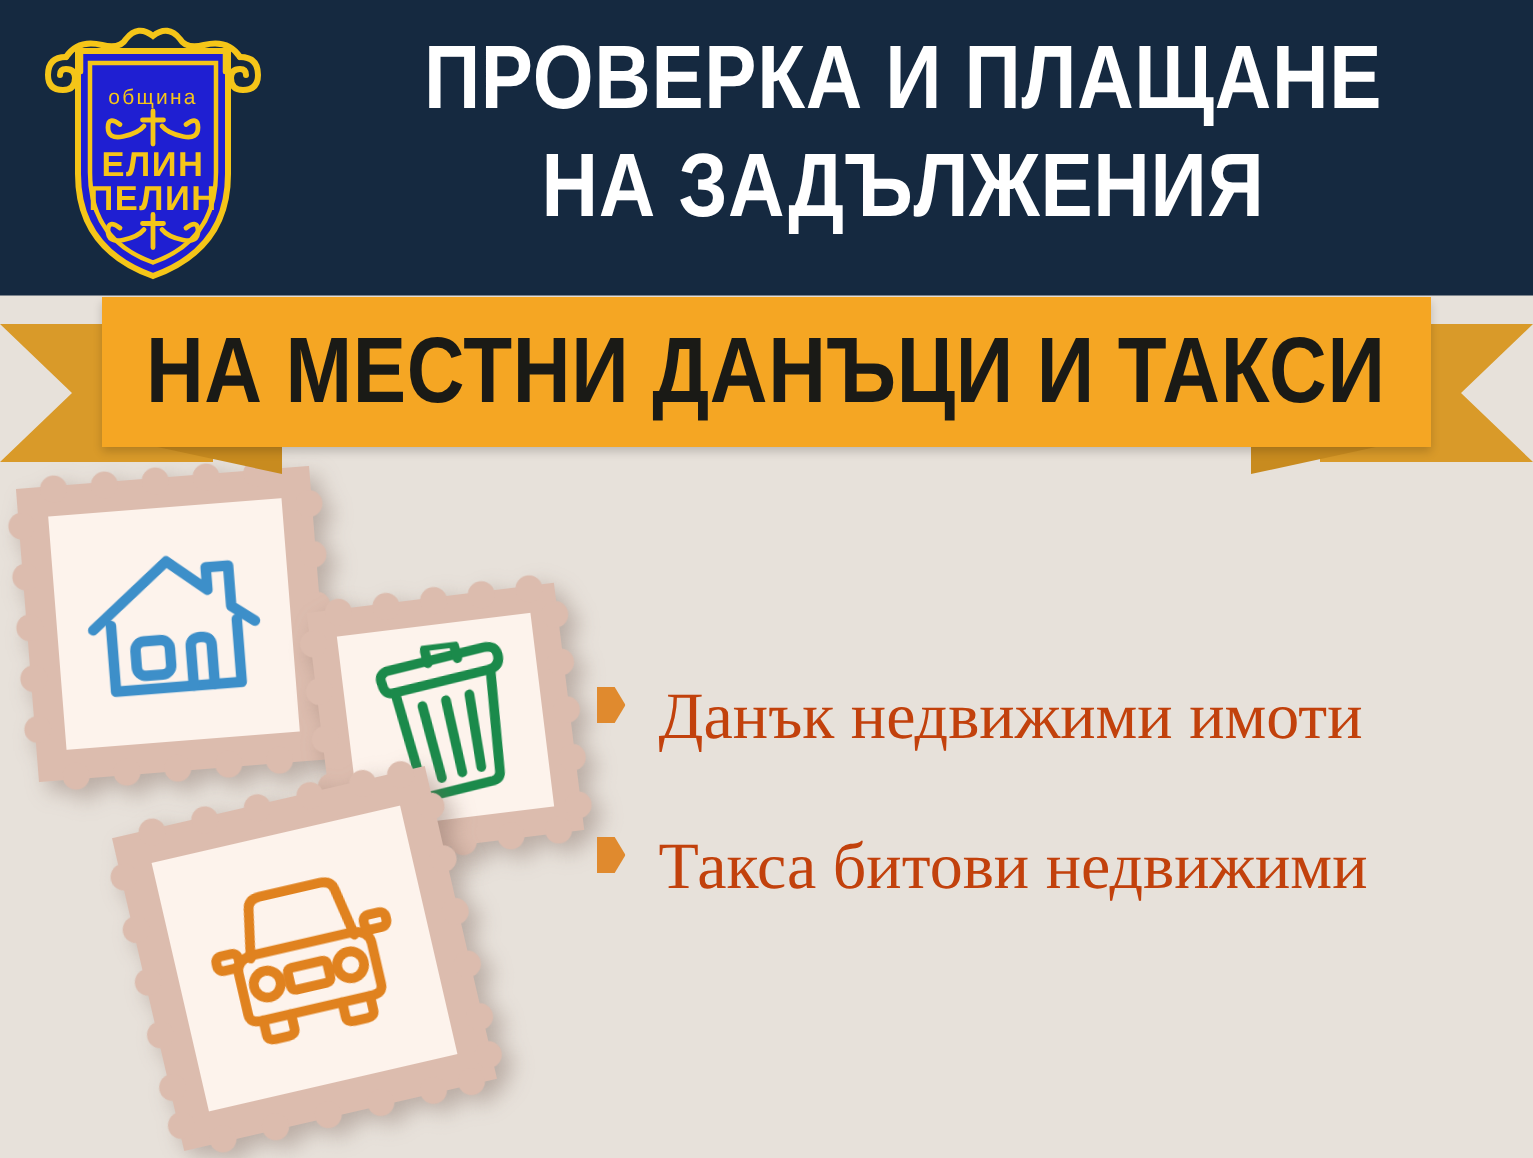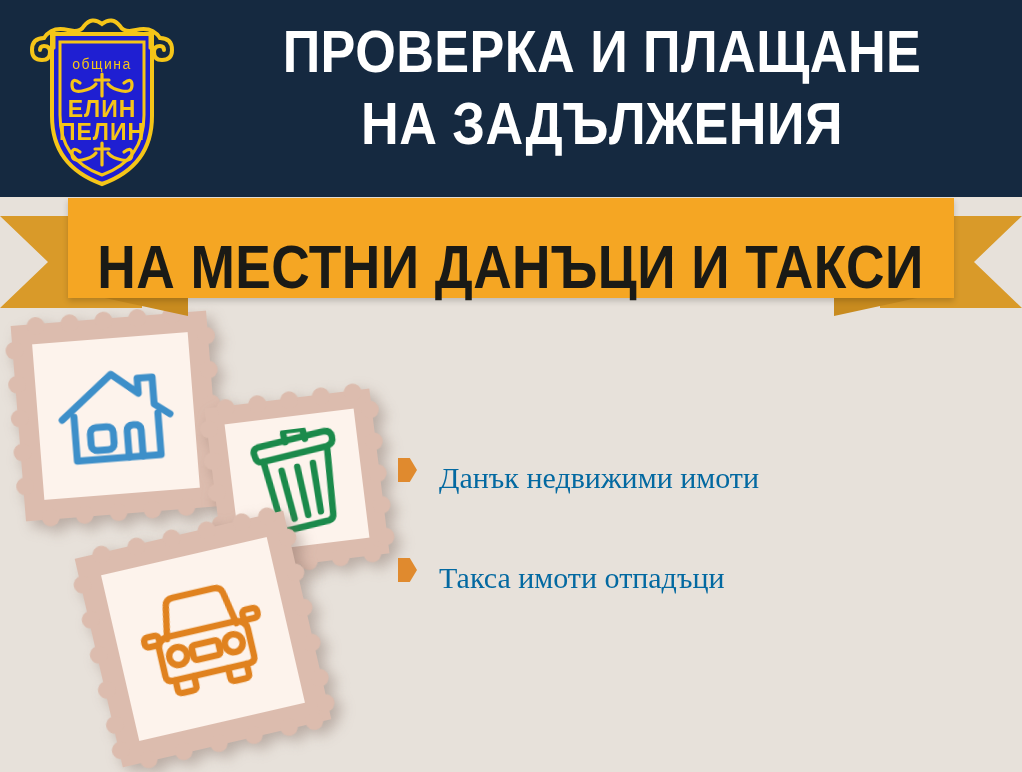--- a/index.html
+++ b/index.html
@@ -98,21 +98,21 @@
   .ribbon-fold.left  { left: 68px;  clip-path: polygon(0 0, 120px 0, 120px 26px, 0 0); }
   .ribbon-fold.right { right: 68px; clip-path: polygon(0 0, 120px 0, 120px 0, 0 26px); }
   .ribbon-main {
     position: absolute;
     left: 68px;
     top: 0;
     width: 886px;
     height: 100px;
     background: #f5a623;
     display: flex;
-    align-items: flex-end;
+    align-items: center;
     justify-content: center;
     box-shadow: 0 3px 6px rgba(0,0,0,0.18);
   }
   .ribbon-text {
     color: #1a1a16;
     font-family: "Liberation Sans", sans-serif;
     font-weight: bold;
     font-size: 62px;
     line-height: 62px;
     letter-spacing: 0.5px;
@@ -179,23 +179,23 @@
   .bullet-marker {
     flex: 0 0 auto;
     width: 19px;
     height: 24px;
     margin-right: 22px;
     background: #e08a2e;
     clip-path: polygon(0 0, 62% 0, 100% 50%, 62% 100%, 0 100%);
   }
   .task-label {
     font-family: "Liberation Serif", serif;
-    font-size: 30px;
+    font-size: 44px;
     line-height: 48px;
-    color: #0369a1;
+    color: #c2410c;
     white-space: nowrap;
     margin-top: 16px;
   }
 </style>
 </head>
 <body>
 
 <div id="poster">
 
   <div class="header-bar"></div>
@@ -358,19 +358,19 @@
 
   <div class="task-list">
 
     <div class="task-item">
       <span class="bullet-marker"></span>
       <span class="task-label">Данък недвижими имоти</span>
     </div>
 
     <div class="task-item">
       <span class="bullet-marker"></span>
-      <span class="task-label">Такса имоти отпадъци</span>
+      <span class="task-label">Такса битови недвижими</span>
     </div>
 
 
   </div>
 
 </div>
 
 </body></html>

